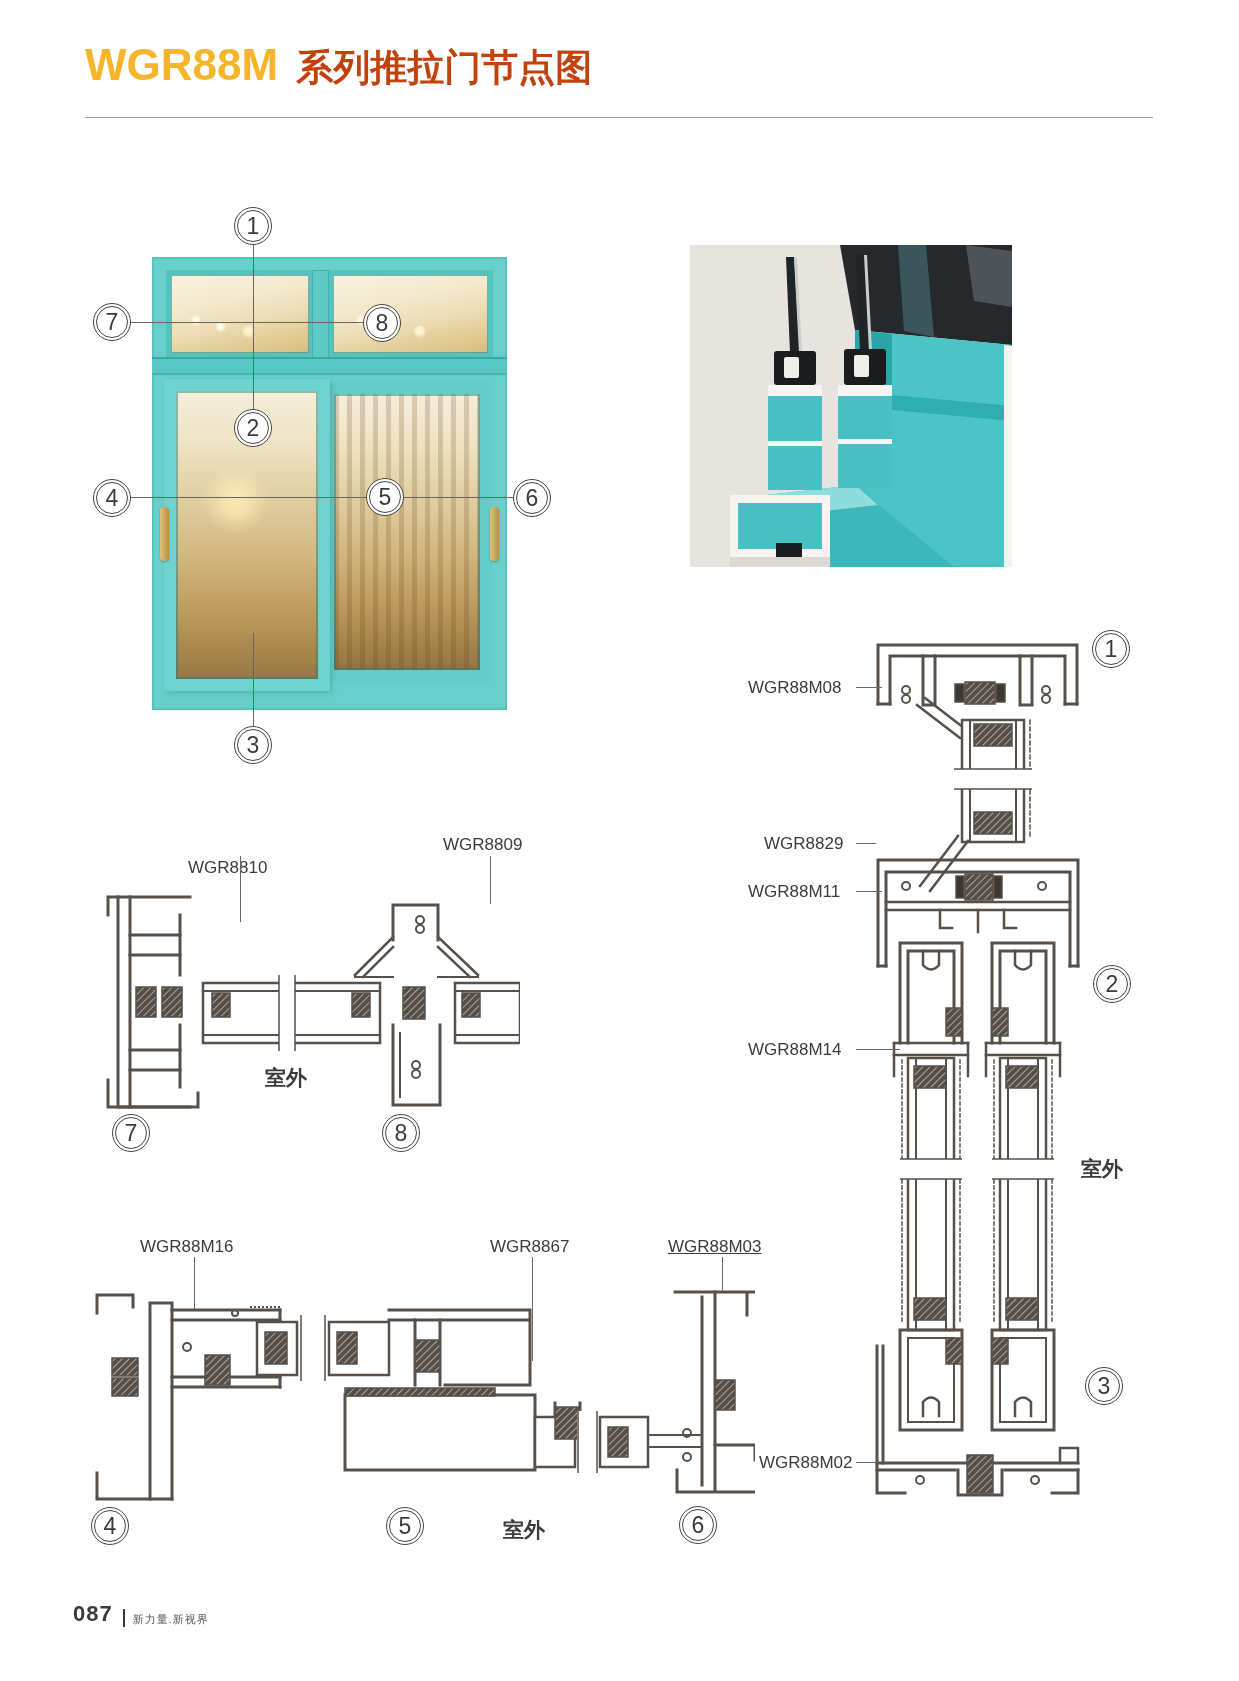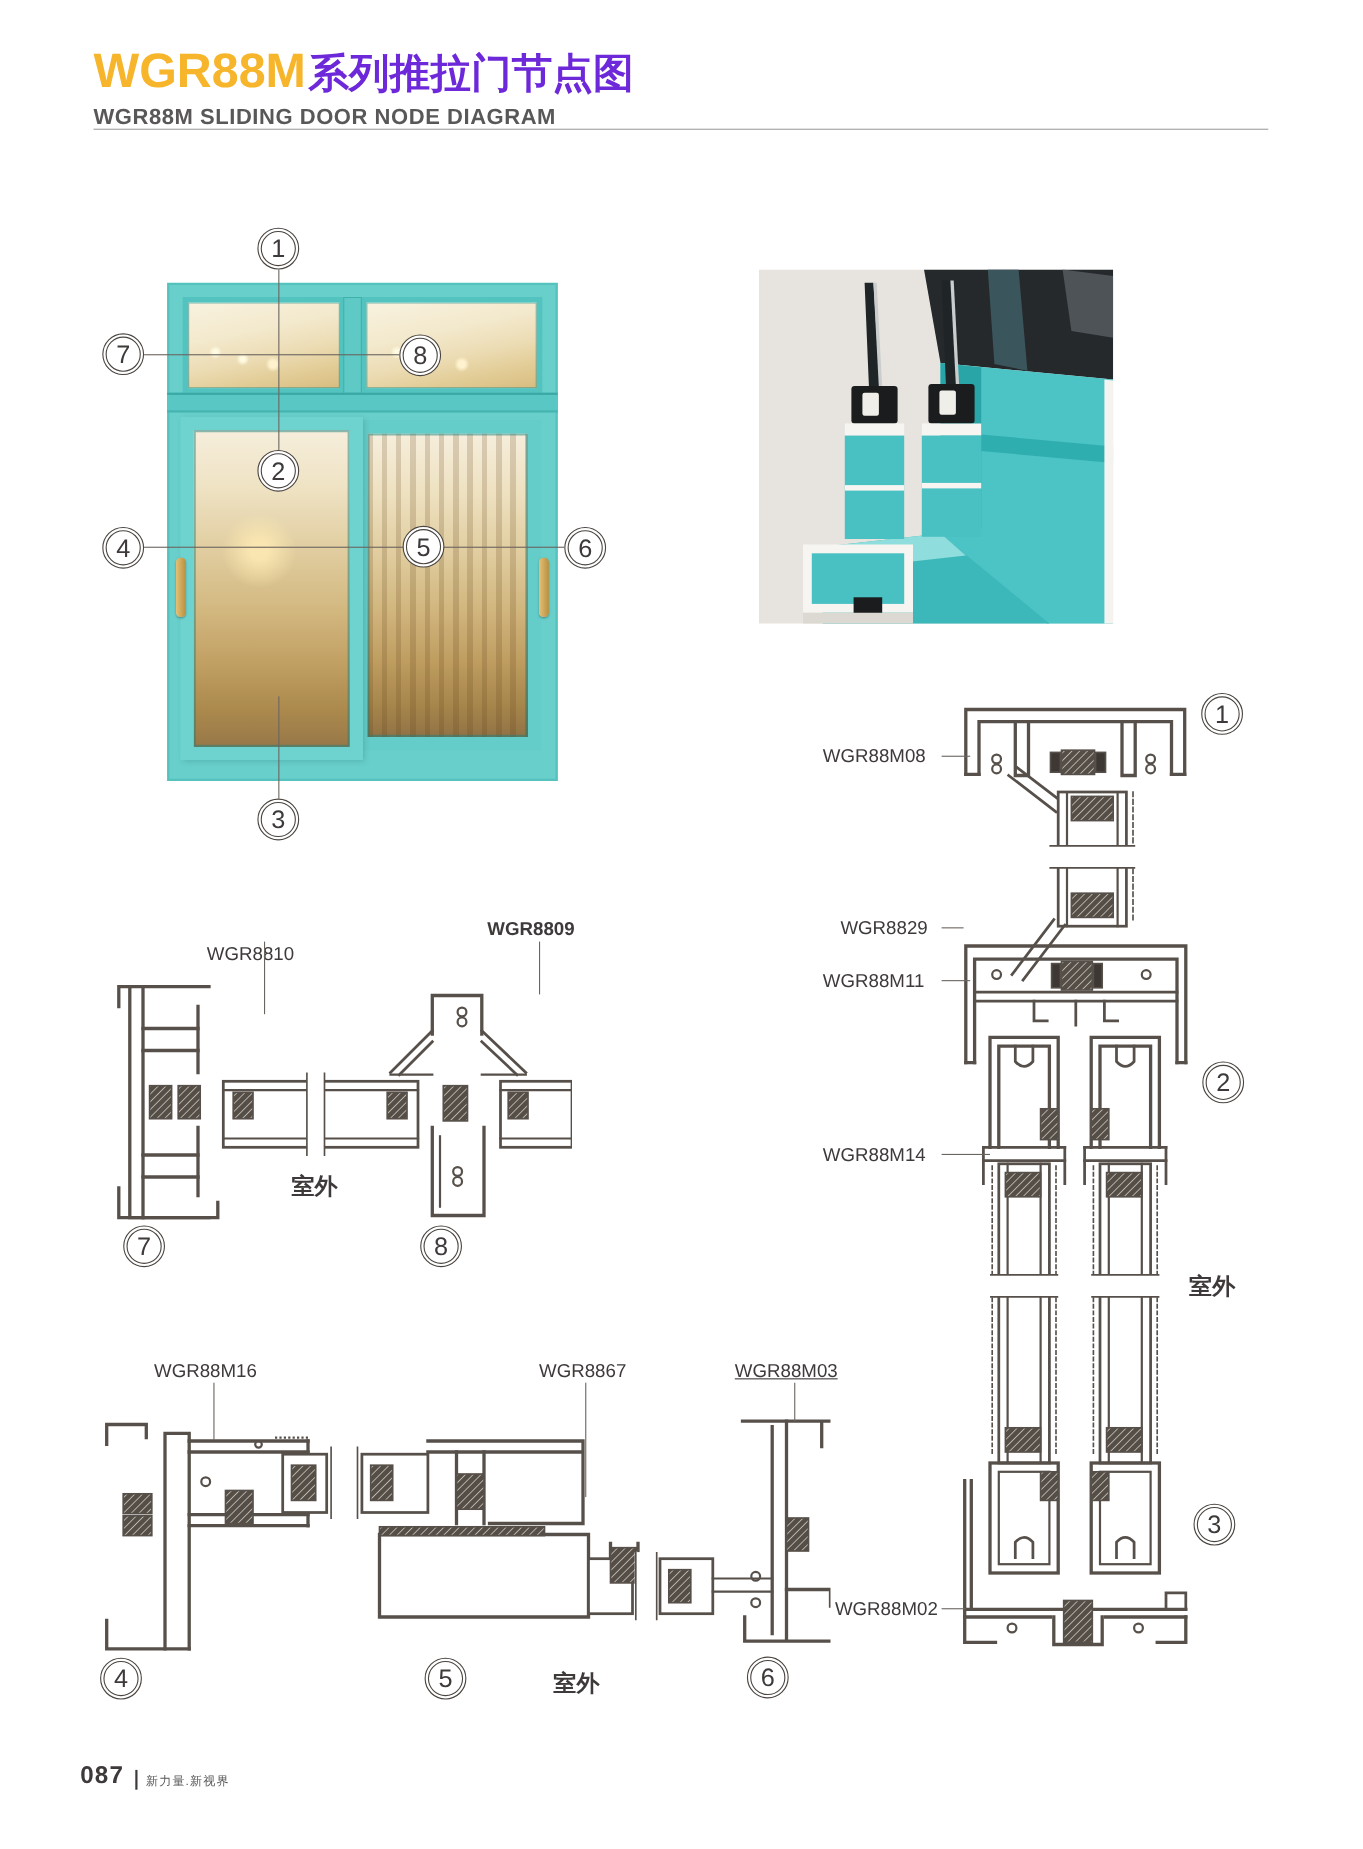--- a/index.html
+++ b/index.html
@@ -2,21 +2,21 @@
 <html><head>
 <meta charset="utf-8">
 <style>
   html,body{margin:0;padding:0;background:#fff;}
   .page{position:relative;width:1239px;height:1681px;background:#fff;overflow:hidden;
         font-family:"Liberation Sans","DejaVu Sans",sans-serif;color:#3E3A39;}
   
   .hdr{position:absolute;left:85px;top:40px;width:1070px;}
   .hdr-line1{white-space:nowrap;}
   .series{color:#F6B52B;font-size:44px;font-weight:bold;letter-spacing:0px;vertical-align:baseline;}
-  .title-cn{color:#6d28d9;font-size:37px;font-weight:bold;margin-left:2px;vertical-align:baseline;}
+  .title-cn{color:#c2410c;font-size:37px;font-weight:bold;margin-left:18px;vertical-align:baseline;}
   .subtitle{color:#595757;font-size:20px;font-weight:bold;margin-top:4px;letter-spacing:.5px;}
   .hr{position:absolute;left:85px;top:117px;width:1068px;height:1px;background:#9FA0A0;}
   
   .lbl{position:absolute;font-size:17px;color:#3E3A39;white-space:nowrap;line-height:17px;}
   .outdoor{position:absolute;font-size:21px;font-weight:bold;color:#3E3A39;white-space:nowrap;}
   
   .co{position:absolute;width:38px;height:38px;box-sizing:border-box;background:#fff;
       border:1.5px solid #4a4440;border-radius:50%;display:flex;align-items:center;justify-content:center;
       font-size:23px;color:#3E3A39;z-index:5;}
   .co::after{content:"";position:absolute;inset:2px;border:1px solid #4a4440;border-radius:50%;}
@@ -57,21 +57,20 @@
 </style>
 </head>
 <body>
 
 <div class="page">
 
   <div class="hdr">
     <div class="hdr-line1">
       <span class="series">WGR88M</span><span class="title-cn">系列推拉门节点图</span>
     </div>
-    <div class="subtitle">WGR88M SLIDING DOOR NODE DIAGRAM</div>
   </div>
   <div class="hr"></div>
 
   <div class="win">
 
     <div class="pane" style="left:14px;top:13px;width:148px;height:88px;">
       <div class="ph ph-ceil"></div>
         <div class="edge"></div>
     </div>
     <div class="pane" style="left:176px;top:13px;width:165px;height:88px;">
@@ -202,21 +201,21 @@
 
     <g stroke="#57504A" stroke-width="2" fill="none">
       <circle cx="320" cy="45" r="4"></circle>
         <circle cx="320" cy="54" r="4"></circle>
       <circle cx="316" cy="190" r="4"></circle>
         <circle cx="316" cy="199" r="4"></circle>
     </g>
   </svg>
 
   <div class="lbl" style="left:188px;top:859px;">WGR8810</div>
-  <div class="lbl" style="left:443px;top:836px;font-weight:bold;">WGR8809</div>
+  <div class="lbl" style="left:443px;top:836px;">WGR8809</div>
   <div class="lv" style="left:240px;top:856px;height:66px;"></div>
   <div class="lv" style="left:490px;top:856px;height:48px;"></div>
   <div class="outdoor" style="left:265px;top:1064px;">室外</div>
   <div class="co" style="left:112px;top:1114px;">
       <span>7</span>
     </div>
   <div class="co" style="left:382px;top:1114px;">
       <span>8</span>
     </div>
 

